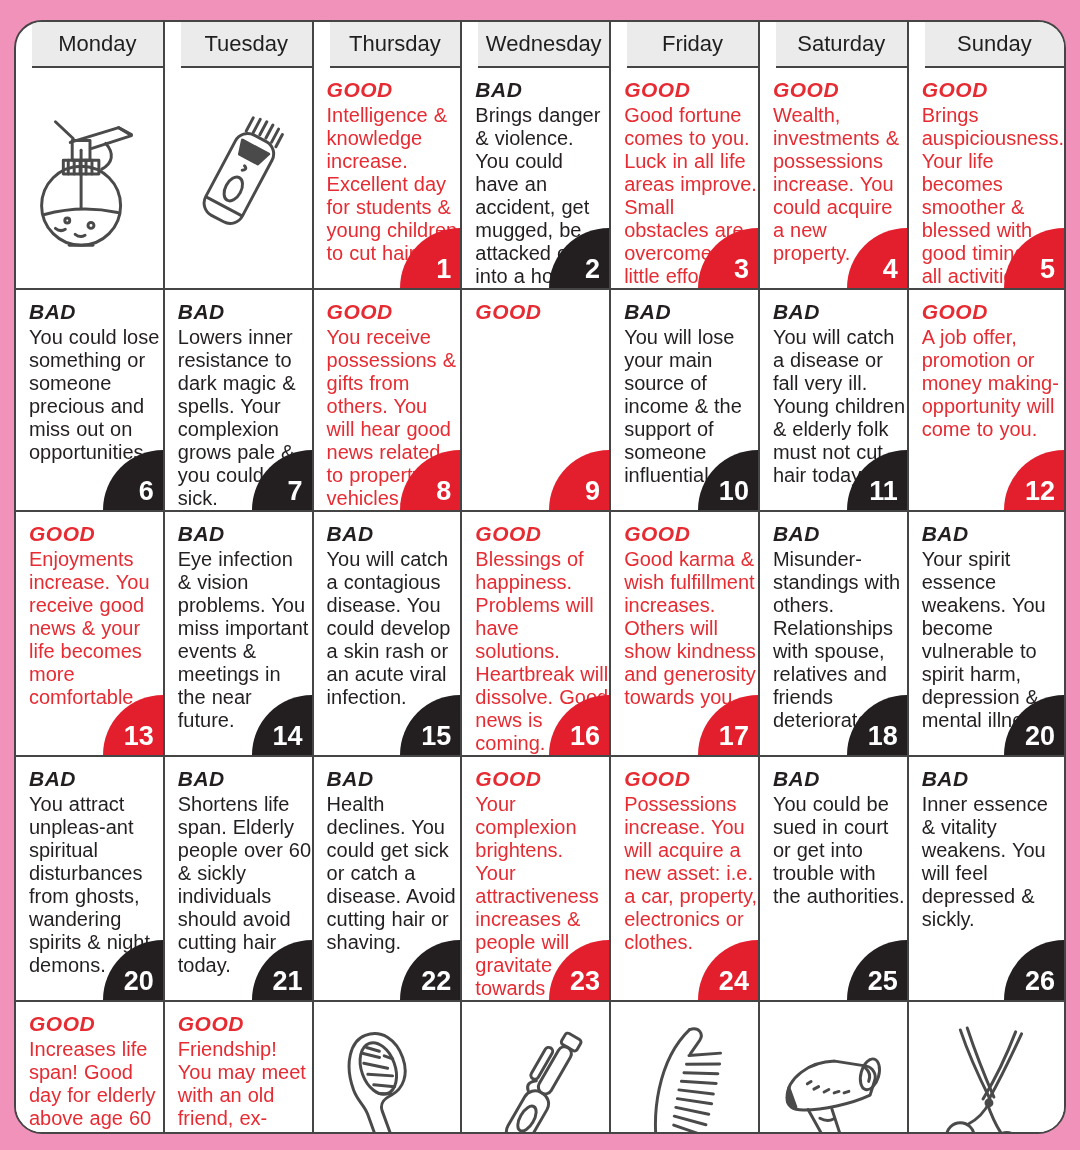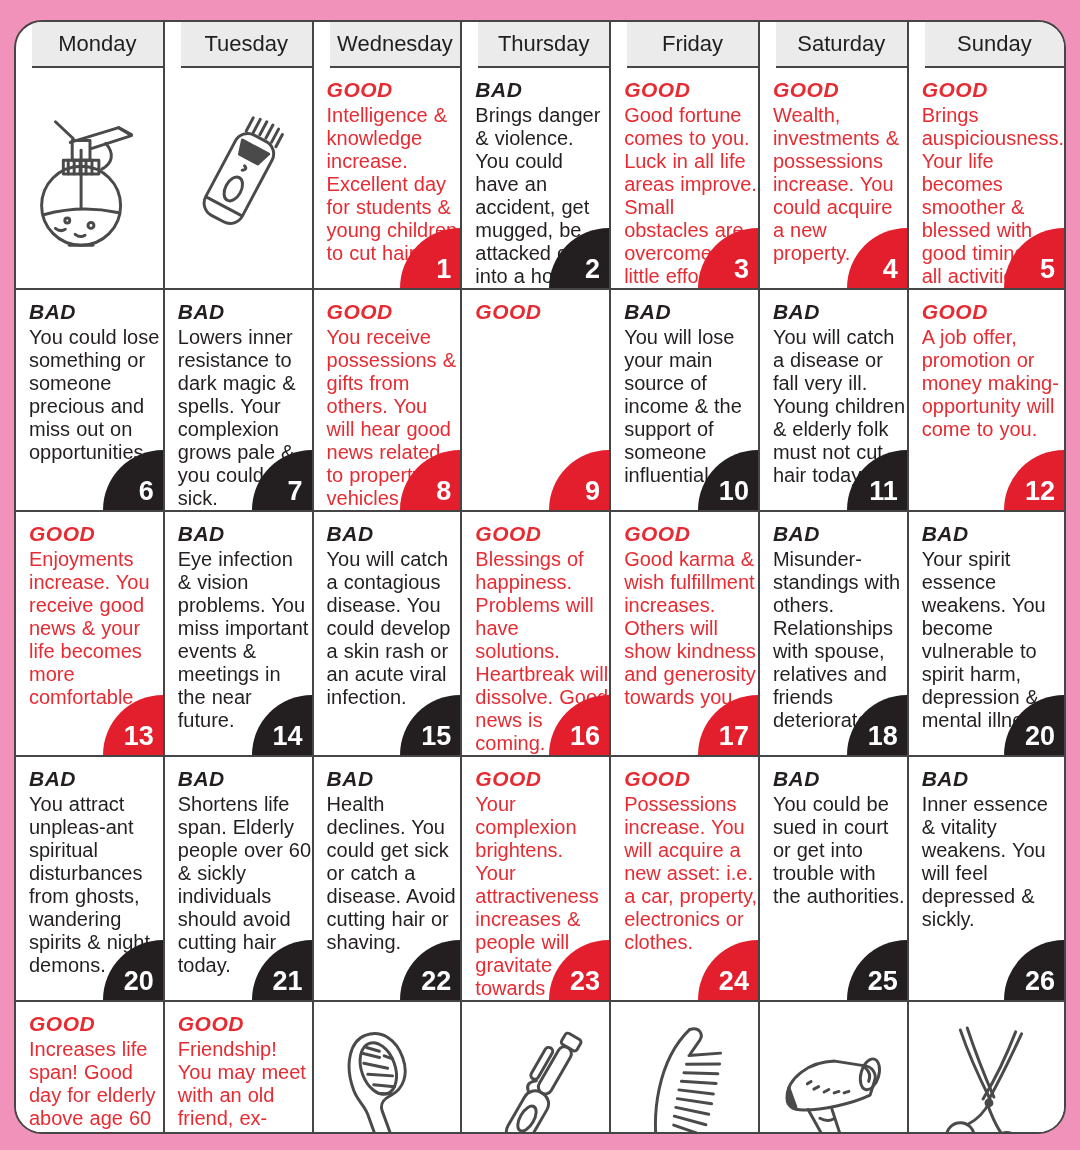--- a/index.html
+++ b/index.html
@@ -60,22 +60,22 @@
     display:flex;align-items:center;justify-content:center;
   }
   .imgwrap svg{width:122px;height:158px;}
 </style>
 </head>
 <body style="--pink: #f192bb; --grid: #454545; --header-bg: #ebebeb; --good: #e62b32; --bad: #231f20; --badge-good: #e41f2d; --badge-bad: #231f20;">
 
 <div class="frame">
     <div class="hcell">Monday</div>
     <div class="hcell">Tuesday</div>
+    <div class="hcell">Thursday</div>
     <div class="hcell">Wednesday</div>
-    <div class="hcell">Thursday</div>
     <div class="hcell">Friday</div>
     <div class="hcell">Saturday</div>
     <div class="hcell">Sunday</div>
     <div class="cell">
       <div class="imgwrap">
         <svg viewBox="0 0 120 160">
           <g fill="none" stroke="#4a4a4a" stroke-width="3" stroke-linecap="round" stroke-linejoin="round">
 <circle cx="52" cy="108" r="40"></circle>
 <path d="M15 117 Q52 107 89 115"></path>
 <path d="M26 131 q5 4 10 1 M46 137 q5 4 10 1"></path>

